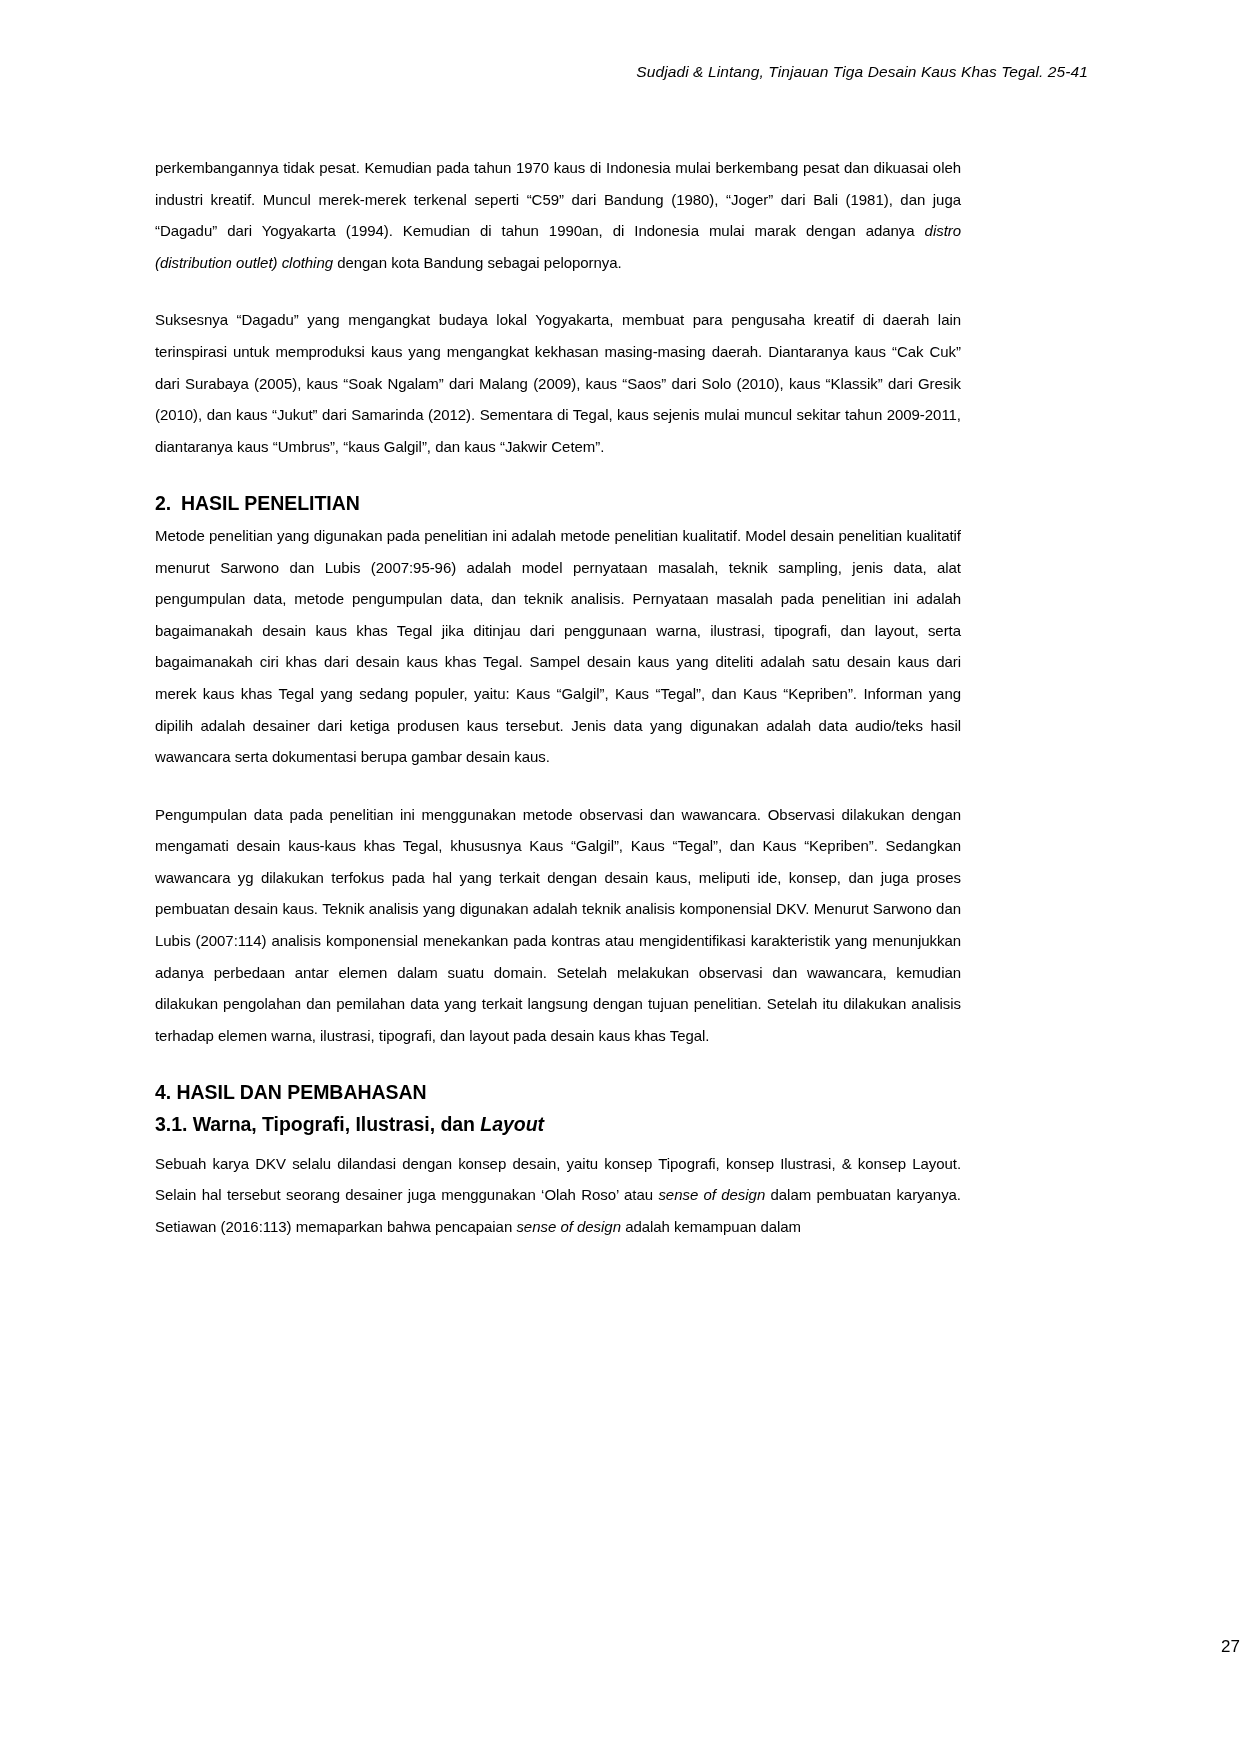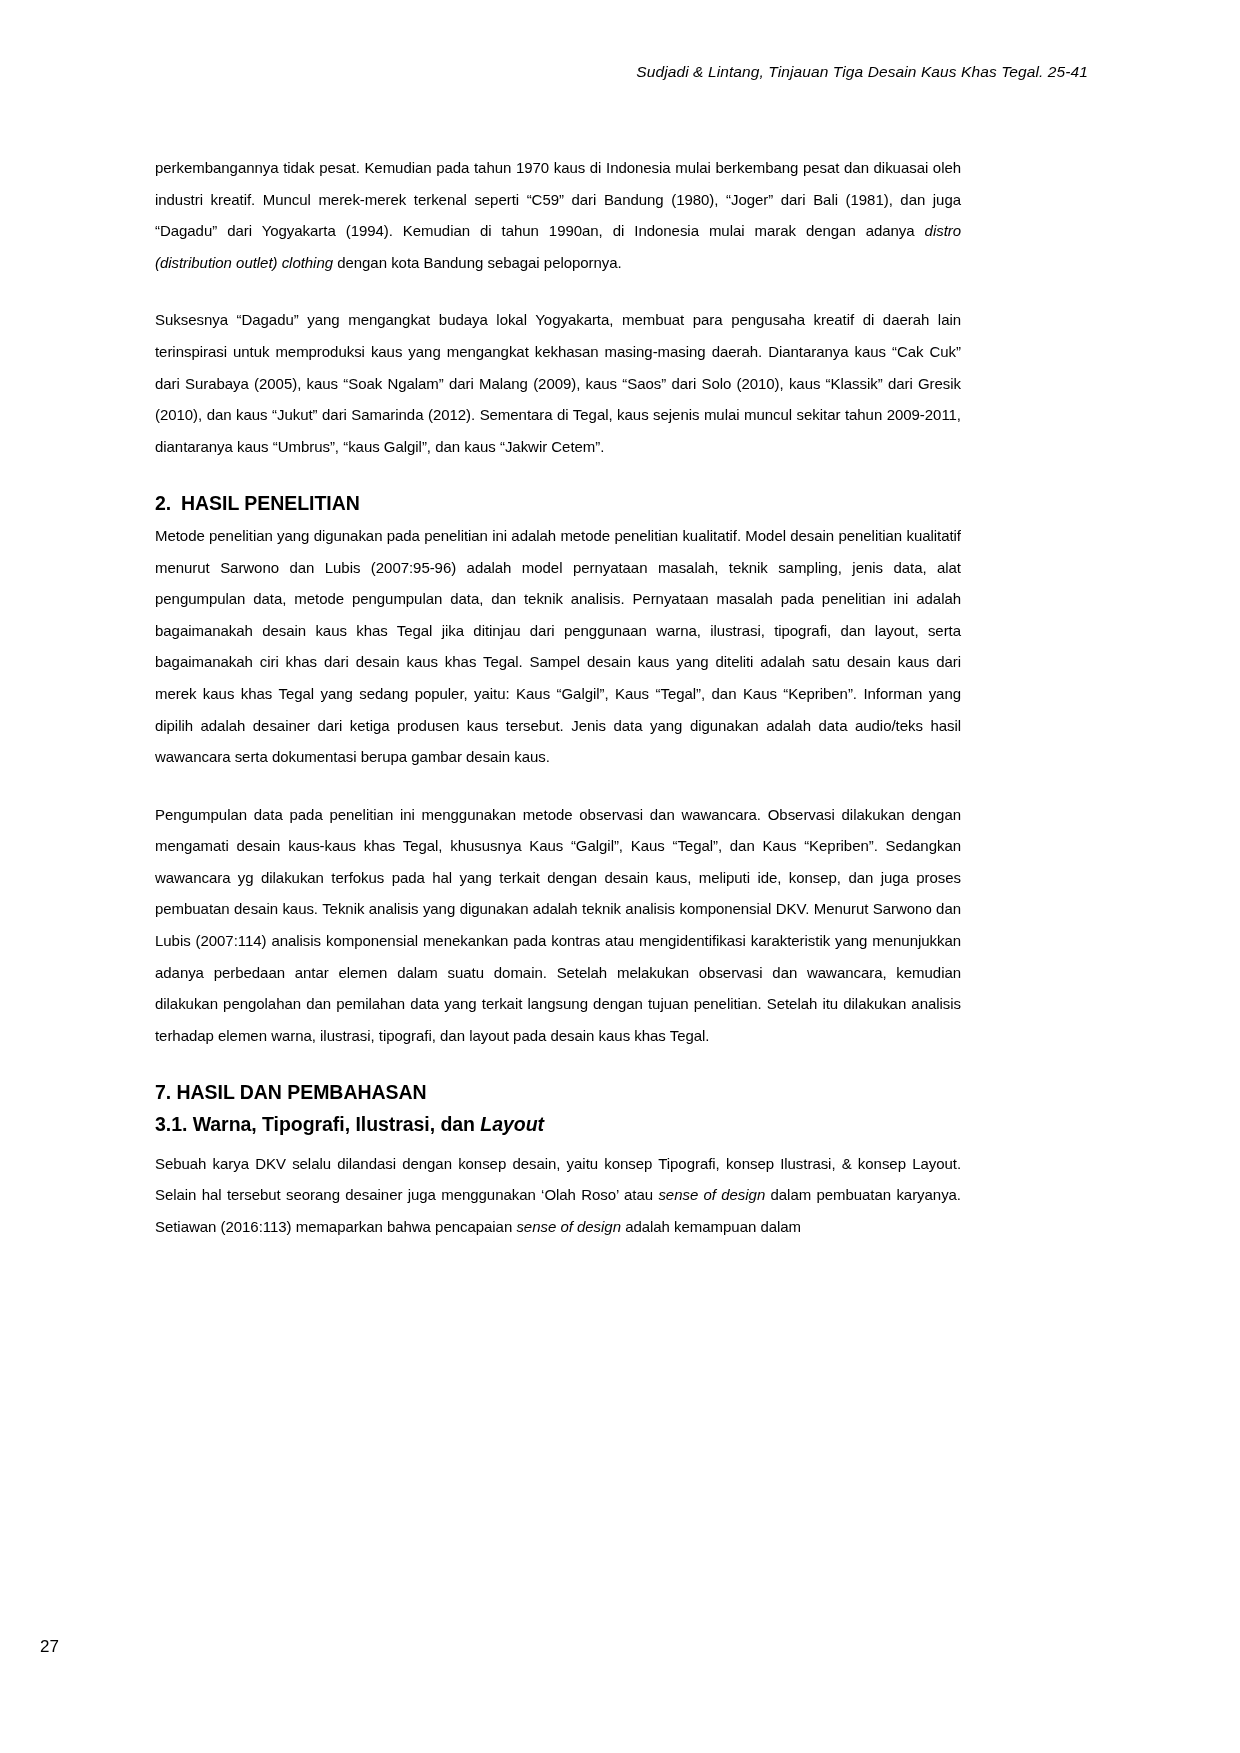--- a/index.html
+++ b/index.html
@@ -83,21 +83,21 @@
 
   em.it { font-style: italic; }
   .bi { font-style: italic; font-weight: bold; }
 
   
   .folio {
     position: absolute;
     left: 0;
     right: 0;
     top: 1637px;
-    text-align: left;
+    text-align: right;
     font-size: 17px;
     line-height: 1.2;
     padding-left: 40px;
   }
 </style>
 </head>
 <body>
 
 <div class="page">
 
@@ -108,21 +108,21 @@
     <p class="body-text"><span>perkembangannya tidak pesat. Kemudian pada tahun 1970 kaus di Indonesia mulai berkembang pesat dan dikuasai oleh industri kreatif. Muncul merek-merek terkenal seperti “C59” dari Bandung (1980), “Joger” dari Bali (1981), dan juga “Dagadu” dari Yogyakarta (1994). Kemudian di tahun 1990an, di Indonesia mulai marak dengan adanya </span><em class="it">distro (distribution outlet) clothing</em><span> dengan kota Bandung sebagai pelopornya.</span></p>
 
     <p class="body-text">Suksesnya “Dagadu” yang mengangkat budaya lokal Yogyakarta, membuat para pengusaha kreatif di daerah lain terinspirasi untuk memproduksi kaus yang mengangkat kekhasan masing-masing daerah. Diantaranya kaus “Cak Cuk” dari Surabaya (2005), kaus “Soak Ngalam” dari Malang (2009), kaus “Saos” dari Solo (2010), kaus “Klassik” dari Gresik (2010), dan kaus “Jukut” dari Samarinda (2012). Sementara di Tegal, kaus sejenis mulai muncul sekitar tahun 2009-2011, diantaranya kaus “Umbrus”, “kaus Galgil”, dan kaus “Jakwir Cetem”.</p>
 
     <h2 class="section-heading"><span class="num">2.</span><span>HASIL PENELITIAN</span></h2>
 
     <p class="body-text">Metode penelitian yang digunakan pada penelitian ini adalah metode penelitian kualitatif. Model desain penelitian kualitatif menurut Sarwono dan Lubis (2007:95-96) adalah model pernyataan masalah, teknik sampling, jenis data, alat pengumpulan data, metode pengumpulan data, dan teknik analisis. Pernyataan masalah pada penelitian ini adalah bagaimanakah desain kaus khas Tegal jika ditinjau dari penggunaan warna, ilustrasi, tipografi, dan layout, serta bagaimanakah ciri khas dari desain kaus khas Tegal. Sampel desain kaus yang diteliti adalah satu desain kaus dari merek kaus khas Tegal yang sedang populer, yaitu: Kaus “Galgil”, Kaus “Tegal”, dan Kaus “Kepriben”. Informan yang dipilih adalah desainer dari ketiga produsen kaus tersebut. Jenis data yang digunakan adalah data audio/teks hasil wawancara serta dokumentasi berupa gambar desain kaus.</p>
 
     <p class="body-text">Pengumpulan data pada penelitian ini menggunakan metode observasi dan wawancara. Observasi dilakukan dengan mengamati desain kaus-kaus khas Tegal, khususnya Kaus “Galgil”, Kaus “Tegal”, dan Kaus “Kepriben”. Sedangkan wawancara yg dilakukan terfokus pada hal yang terkait dengan desain kaus, meliputi ide, konsep, dan juga proses pembuatan desain kaus. Teknik analisis yang digunakan adalah teknik analisis komponensial DKV. Menurut Sarwono dan Lubis (2007:114) analisis komponensial menekankan pada kontras atau mengidentifikasi karakteristik yang menunjukkan adanya perbedaan antar elemen dalam suatu domain. Setelah melakukan observasi dan wawancara, kemudian dilakukan pengolahan dan pemilahan data yang terkait langsung dengan tujuan penelitian. Setelah itu dilakukan analisis terhadap elemen warna, ilustrasi, tipografi, dan layout pada desain kaus khas Tegal.</p>
 
-    <h2 class="section-heading">7. HASIL DAN PEMBAHASAN</h2>
+    <h2 class="section-heading">4. HASIL DAN PEMBAHASAN</h2>
 
     <h3 class="sub-heading"><span>3.1. Warna, Tipografi, Ilustrasi, dan </span><span class="bi">Layout</span></h3>
 
     <p class="body-text tight"><span>Sebuah karya DKV selalu dilandasi dengan konsep desain, yaitu konsep Tipografi, konsep Ilustrasi, &amp; konsep Layout. Selain hal tersebut seorang desainer juga menggunakan ‘Olah Roso’ atau </span><em class="it">sense of design</em><span> dalam pembuatan karyanya. Setiawan (2016:113) memaparkan bahwa pencapaian </span><em class="it">sense of design</em><span> adalah kemampuan dalam</span></p>
 
   </div>
 
   <div class="folio">27</div>
 
 </div>

